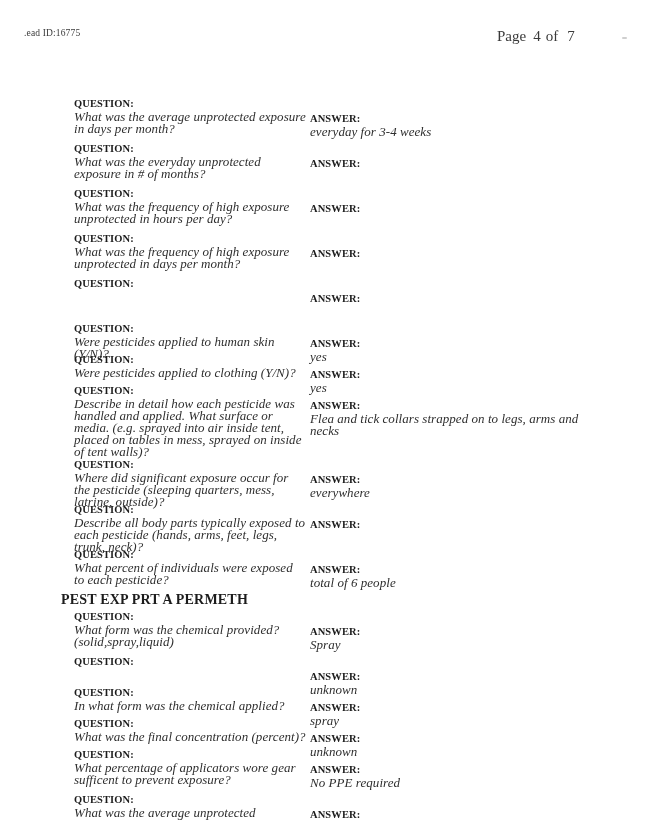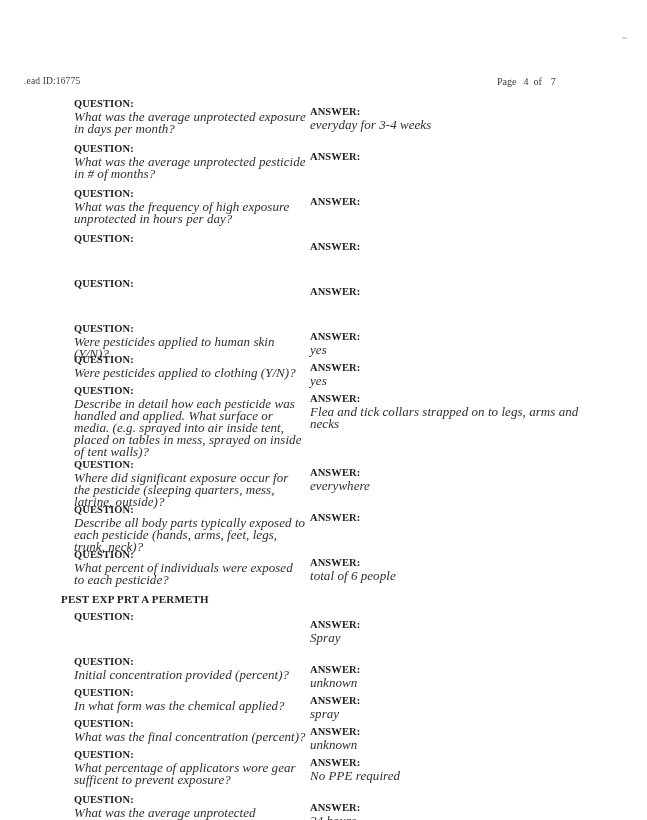--- a/index.html
+++ b/index.html
@@ -22,36 +22,35 @@
     background: #ffffff;
   }
 
   
   .header {
     position: absolute;
     top: 28px;
     left: 0;
     right: 0;
     height: 16px;
-    margin-top: 48px;
   }
   .header .lead-id {
     position: absolute;
     left: 24px;
     top: 0;
     font-size: 9.5px;
     letter-spacing: 0.15px;
     color: #3a3a3a;
     white-space: nowrap;
   }
   .header .page-label {
     position: absolute;
     left: 497px;
     top: 0;
-    font-size: 10px;
+    font-size: 15px;
     color: #3a3a3a;
     white-space: nowrap;
   }
   .header .page-label .num {
     display: inline-block;
     padding: 0 5px 0 7px;
   }
   .header .page-label .total {
     display: inline-block;
     padding-left: 9px;
@@ -84,21 +83,21 @@
   .q-col {
     position: absolute;
     left: 74px;
     width: 232px;
     top: 0;
   }
   .a-col {
     position: absolute;
     left: 310px;
     width: 300px;
-    top: 8px;
+    top: 15px;
   }
 
   .lbl {
     font-weight: bold;
     font-size: 10.5px;
     letter-spacing: 0.1px;
     line-height: 15px;
     color: #1c1c1c;
     white-space: nowrap;
   }
@@ -110,21 +109,21 @@
     font-style: italic;
   }
   .txt.empty {
     min-height: 0;
   }
 
   .section-head {
     position: absolute;
     left: 61px;
     font-weight: bold;
-    font-size: 11px;
+    font-size: 14px;
     letter-spacing: 0.2px;
     line-height: 15px;
     color: #1c1c1c;
     white-space: nowrap;
   }
 </style>
 </head>
 <body>
 
 <div class="page">
@@ -145,39 +144,40 @@
           <div class="txt">What was the average unprotected exposure in days per month?</div>
         </div>
         <div class="a-col">
           <div class="lbl">ANSWER:</div>
           <div class="txt">everyday for 3-4 weeks</div>
         </div>
       </div>
       <div class="qa-row" style="position: absolute; left: 0px; right: 0px; top: 45px;">
         <div class="q-col">
           <div class="lbl">QUESTION:</div>
-          <div class="txt">What was the average unprotected pesticide in # of months?</div>
+          <div class="txt">What was the everyday unprotected exposure in # of months?</div>
         </div>
         <div class="a-col">
           <div class="lbl">ANSWER:</div>
         </div>
       </div>
       <div class="qa-row" style="position: absolute; left: 0px; right: 0px; top: 90px;">
         <div class="q-col">
           <div class="lbl">QUESTION:</div>
           <div class="txt">What was the frequency of high exposure unprotected in hours per day?</div>
         </div>
         <div class="a-col">
           <div class="lbl">ANSWER:</div>
           <div class="txt empty"></div>
         </div>
       </div>
       <div class="qa-row" style="position: absolute; left: 0px; right: 0px; top: 135px;">
         <div class="q-col">
           <div class="lbl">QUESTION:</div>
+          <div class="txt">What was the frequency of high exposure unprotected in days per month?</div>
         </div>
         <div class="a-col">
           <div class="lbl">ANSWER:</div>
           <div class="txt empty"></div>
         </div>
       </div>
       <div class="qa-row" style="position: absolute; left: 0px; right: 0px; top: 180px;">
         <div class="q-col">
           <div class="lbl">QUESTION:</div>
         </div>
@@ -242,30 +242,30 @@
         </div>
         <div class="a-col">
           <div class="lbl">ANSWER:</div>
           <div class="txt">total of 6 people</div>
         </div>
       </div>
       <div class="section-head" style="top: 496px;">PEST EXP PRT A PERMETH</div>
       <div class="qa-row" style="position: absolute; left: 0px; right: 0px; top: 513px;">
         <div class="q-col">
           <div class="lbl">QUESTION:</div>
+          <div class="txt">What form was the chemical provided?(solid,spray,liquid)</div>
         </div>
         <div class="a-col">
           <div class="lbl">ANSWER:</div>
           <div class="txt">Spray</div>
         </div>
       </div>
       <div class="qa-row" style="position: absolute; left: 0px; right: 0px; top: 558px;">
         <div class="q-col">
           <div class="lbl">QUESTION:</div>
-          <div class="txt">Initial concentration provided (percent)?</div>
         </div>
         <div class="a-col">
           <div class="lbl">ANSWER:</div>
           <div class="txt">unknown</div>
         </div>
       </div>
       <div class="qa-row" style="position: absolute; left: 0px; right: 0px; top: 589px;">
         <div class="q-col">
           <div class="lbl">QUESTION:</div>
           <div class="txt">In what form was the chemical applied?</div>

